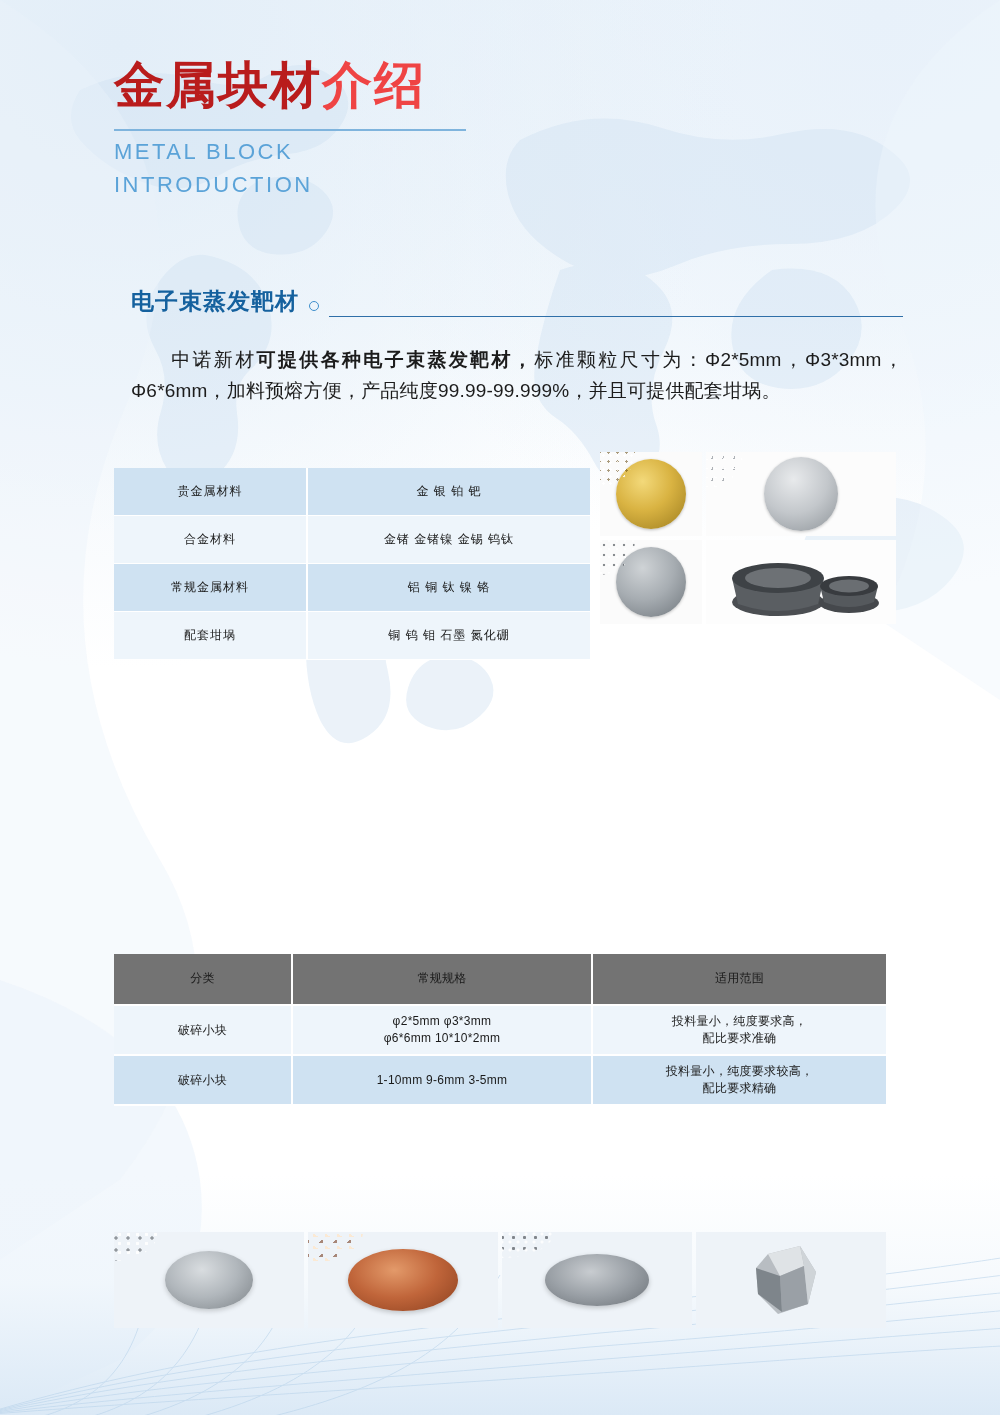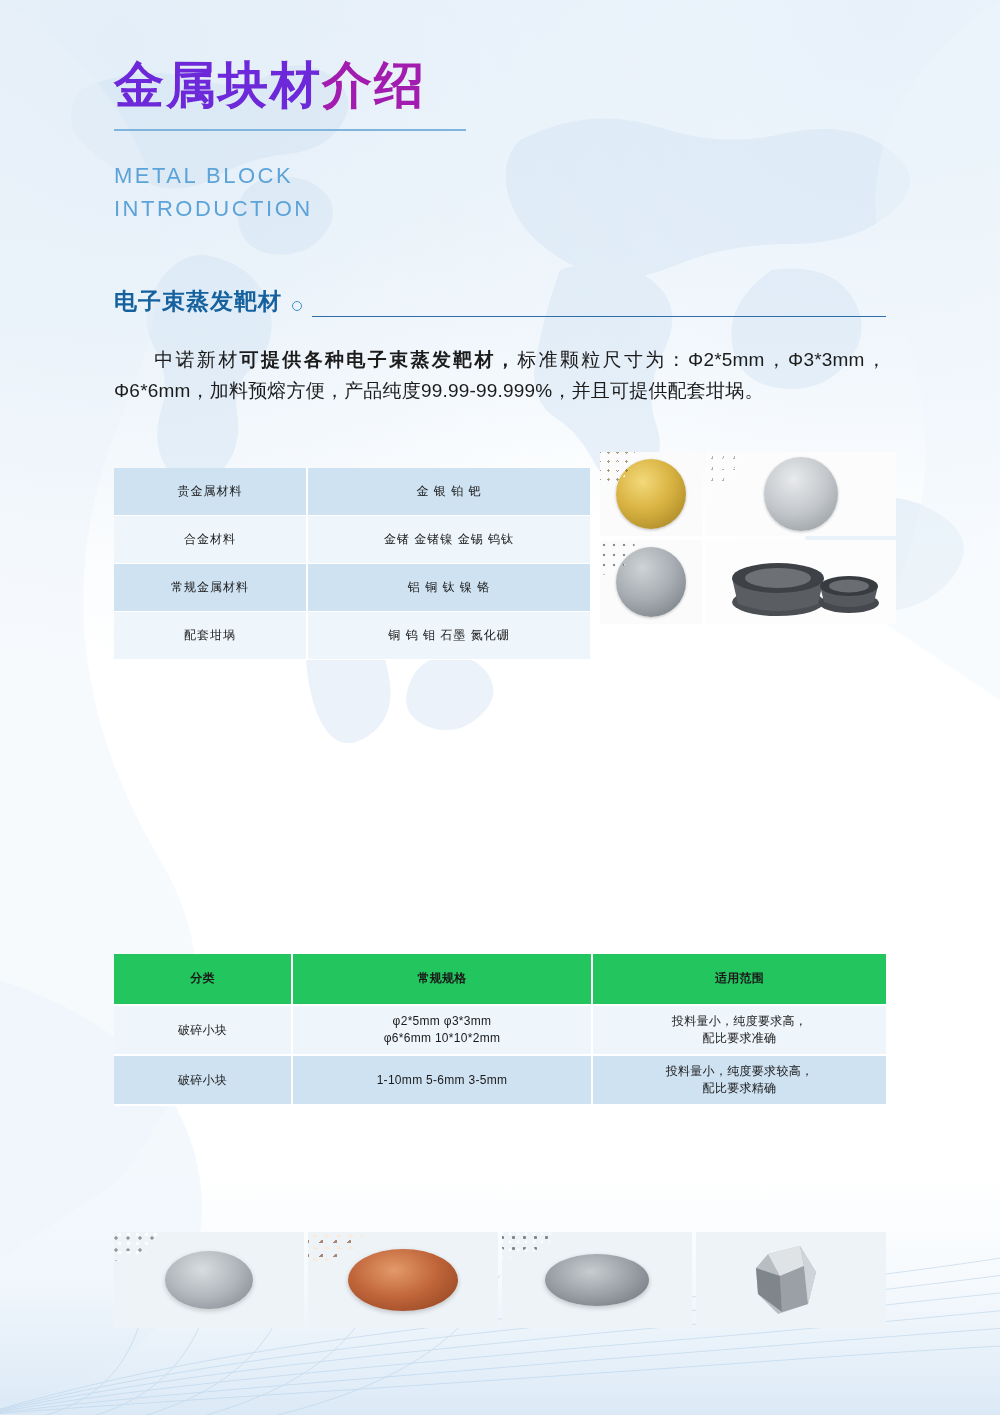--- a/index.html
+++ b/index.html
@@ -69,30 +69,30 @@
 
   .title-block { position: absolute; left: 114px; top: 58px; }
   .title-main {
     font-size: 50px;
     letter-spacing: 2px;
     font-weight: 700;
     line-height: 1.1;
     color: #1a6fb5;
     white-space: nowrap;
   }
-  .title-main .t-dark { color: #6d28d9; }
-  .title-main .t-light { color: #a21caf; font-weight: 700; }
+  .title-main .t-dark { color: #b91c1c; }
+  .title-main .t-light { color: #ef4444; font-weight: 700; }
   .title-rule {
     margin-top: 16px;
     width: 352px;
     height: 2px;
     background: #7fb4dd;
   }
   .title-sub {
-    margin-top: 28px;
+    margin-top: 4px;
     font-size: 22px;
     letter-spacing: 2.5px;
     line-height: 1.5;
     color: #5ba3d8;
     font-weight: 400;
   }
 
   
   .section { position: absolute; left: 114px; width: 772px; }
   .sec-head {
@@ -180,21 +180,21 @@
     text-align: center;
     vertical-align: middle;
     border-right: 2px solid #ffffff;
     border-bottom: 2px solid #ffffff;
     padding: 7px 4px;
     font-weight: 400;
     line-height: 1.42;
     letter-spacing: .3px;
   }
   .tbl2 td:last-child, .tbl2 th:last-child { border-right: none; }
-  .tbl2 .hdr td { background: #22c55e; height: 36px; font-weight: bold; }
+  .tbl2 .hdr td { background: #737373; height: 36px; }
   .tbl2 .r-odd td { background: #eef5fb; }
   .tbl2 .r-even td { background: #cfe2f2; }
   .tbl2 col.c1 { width: 178px; }
   .tbl2 col.c2 { width: 300px; }
   .tbl2 col.c3 { width: 294px; }
 
   
   .photostrip {
     position: absolute;
     left: 114px;
@@ -270,21 +270,21 @@
     <div class="title-main">
       <span class="t-dark">金属块材</span><span class="t-light">介绍</span>
     </div>
     <div class="title-rule"></div>
     <div class="title-sub">
       <div>METAL BLOCK</div>
       <div>INTRODUCTION</div>
     </div>
   </div>
 
-  <div class="section" style="top:286px;">
+  <div class="section" style="top:286px;margin-left:17px;">
     <div class="sec-head">
       <div class="sec-title">电子束蒸发靶材</div>
       <div class="sec-dot"></div>
       <div class="sec-underline"></div>
     </div>
     <div class="para"><span class="ind"></span>中诺新材<b>可提供各种电子束蒸发靶材，</b>标准颗粒尺寸为：Φ2*5mm，Φ3*3mm，Φ6*6mm，加料预熔方便，产品纯度99.99-99.999%，并且可提供配套坩埚。</div>
   </div>
 
   <table class="tbl1" style="top:468px;">
     <tbody>
@@ -351,21 +351,21 @@
         <td>常规规格</td>
         <td>适用范围</td>
       </tr>
       <tr class="r-odd">
         <td>破碎小块</td>
         <td class="ml">φ2*5mm φ3*3mm<br>φ6*6mm 10*10*2mm</td>
         <td class="ml">投料量小，纯度要求高，<br>配比要求准确</td>
       </tr>
       <tr class="r-even">
         <td>破碎小块</td>
-        <td>1-10mm 5-6mm 3-5mm</td>
+        <td>1-10mm 9-6mm 3-5mm</td>
         <td class="ml">投料量小，纯度要求较高，<br>配比要求精确</td>
       </tr>
     </tbody>
   </table>
 
   <div class="photostrip" style="top:1232px;">
     <div class="cell">
       <div class="ph" style="background:#eef3f8;"></div>
       <div class="dish" style="width:88px;height:58px;border-radius:50%;background:radial-gradient(ellipse at 42% 32%, #d9dde0 0%, #b0b6bb 50%, #7c8287 100%);box-shadow:0 2px 5px rgba(0,0,0,.18);"></div>
       <div class="dish speckles" style="width:88px;height:58px;border-radius:50%;background-image:radial-gradient(circle, rgba(255,255,255,.85) 1.4px, transparent 1.9px),radial-gradient(circle, rgba(70,76,82,.55) 1.4px, transparent 1.9px);background-size:9px 9px, 12px 12px;background-position:0 0, 4px 5px;"></div>

